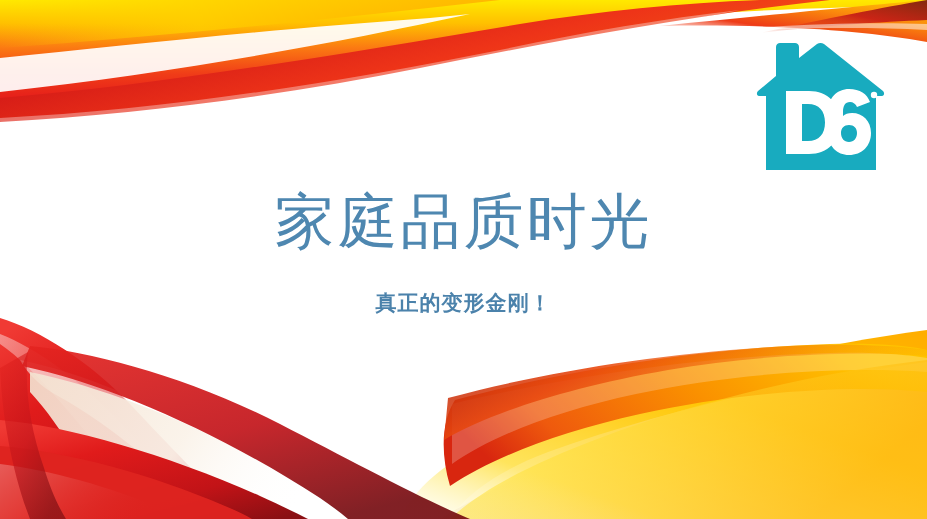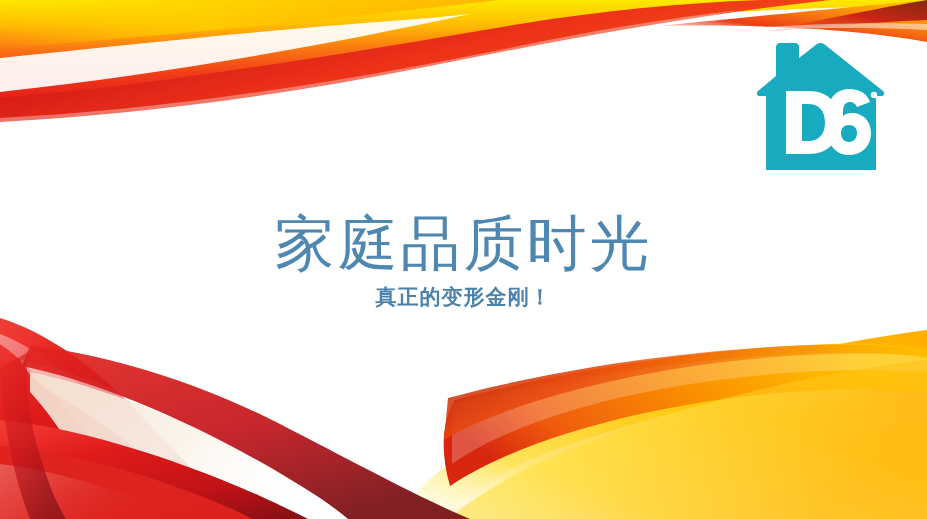--- a/index.html
+++ b/index.html
@@ -21,21 +21,21 @@
     width: 927px;
     height: 519px;
     pointer-events: none;
   }
   .text-block {
     position: absolute;
     left: 0;
     width: 927px;
     text-align: center;
   }
-  #title-wrap { top: 186px; margin-top: 22px; }
+  #title-wrap { top: 186px; }
   #subtitle-wrap { top: 283px; }
   #slide-title {
     display: inline-block;
     font-size: 60px;
     line-height: 72px;
     letter-spacing: 3px;
     color: #4e87b0;
     font-weight: normal;
     margin: 0;
     text-shadow:
@@ -45,21 +45,21 @@
        1px -1px 2px rgba(255,255,255,0.9),
       -1px 1px 2px rgba(255,255,255,0.9);
   }
   #slide-subtitle {
     display: inline-block;
     font-size: 21px;
     line-height: 28px;
     letter-spacing: 1px;
     font-weight: bold;
     color: #4b82ab;
-    margin: 0;
+    margin: 6px;
     text-shadow:
        0 0 2px #ffffff,
        1px 1px 1px rgba(255,255,255,0.95),
       -1px -1px 1px rgba(255,255,255,0.95);
   }
   #brand-logo {
     position: absolute;
     left: 752px;
     top: 38px;
     width: 134px;

